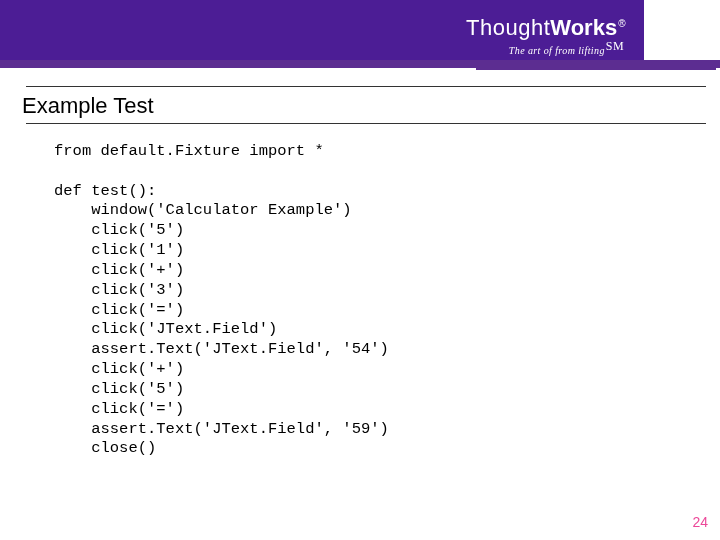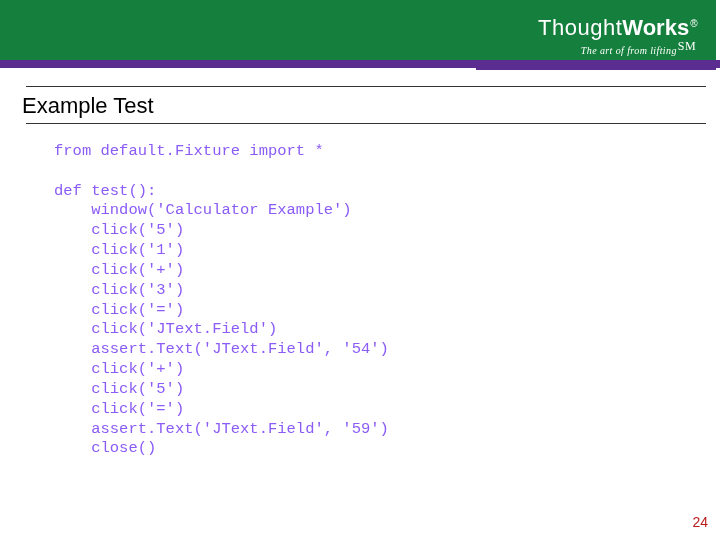--- a/index.html
+++ b/index.html
@@ -1,19 +1,19 @@
 <!DOCTYPE html>
 <html><head>
 <meta charset="utf-8">
 <style>
   * { margin: 0; padding: 0; box-sizing: border-box; }
   html, body { width: 720px; height: 540px; background: #fff; font-family: Arial, Helvetica, sans-serif; }
   .slide { position: relative; width: 720px; height: 540px; }
 
-  .header-bar { width: 716px; height: 60px; background: #15803d; position: relative; }
+  .header-bar { width: 644px; height: 60px; background: #4c1d95; position: relative; }
   .purple-strip { position: absolute; left: 0; top: 60px; width: 720px; height: 8px; background: #5c2d91; }
   .logo-block {
     position: absolute; right: 12px; top: 8px; height: 56px;
     display: flex; flex-direction: column; align-items: flex-end; justify-content: center;
     padding-right: 6px;
   }
   .logo-text {
     color: #fff; font-size: 22px; font-weight: 400; letter-spacing: 0.5px;
     font-family: "Trebuchet MS", Arial, sans-serif;
   }
@@ -31,26 +31,26 @@
   }
   .title-rule-top { border-top: 1px solid #333; margin: 0 6px; }
   .title-text { font-size: 22px; color: #000; padding: 6px 2px 4px 2px; }
   .title-rule-bot { border-top: 1px solid #333; margin: 0 6px; }
 
   .code-block {
     margin: 14px 0 0 54px;
     font-family: "Courier New", Courier, monospace;
     font-size: 15.5px;
     line-height: 1.28;
-    color: #8b5cf6;
+    color: #000000;
     white-space: pre;
   }
 
   .page-num {
-    position: absolute; right: 12px; bottom: 10px; font-size: 14px; color: #b91c1c;
+    position: absolute; right: 12px; bottom: 10px; font-size: 14px; color: #ec4899;
   }
 </style>
 </head>
 <body>
 
 <div class="slide">
 
   <div class="header-bar">
     <div class="logo-block">
       <div class="logo-text">

